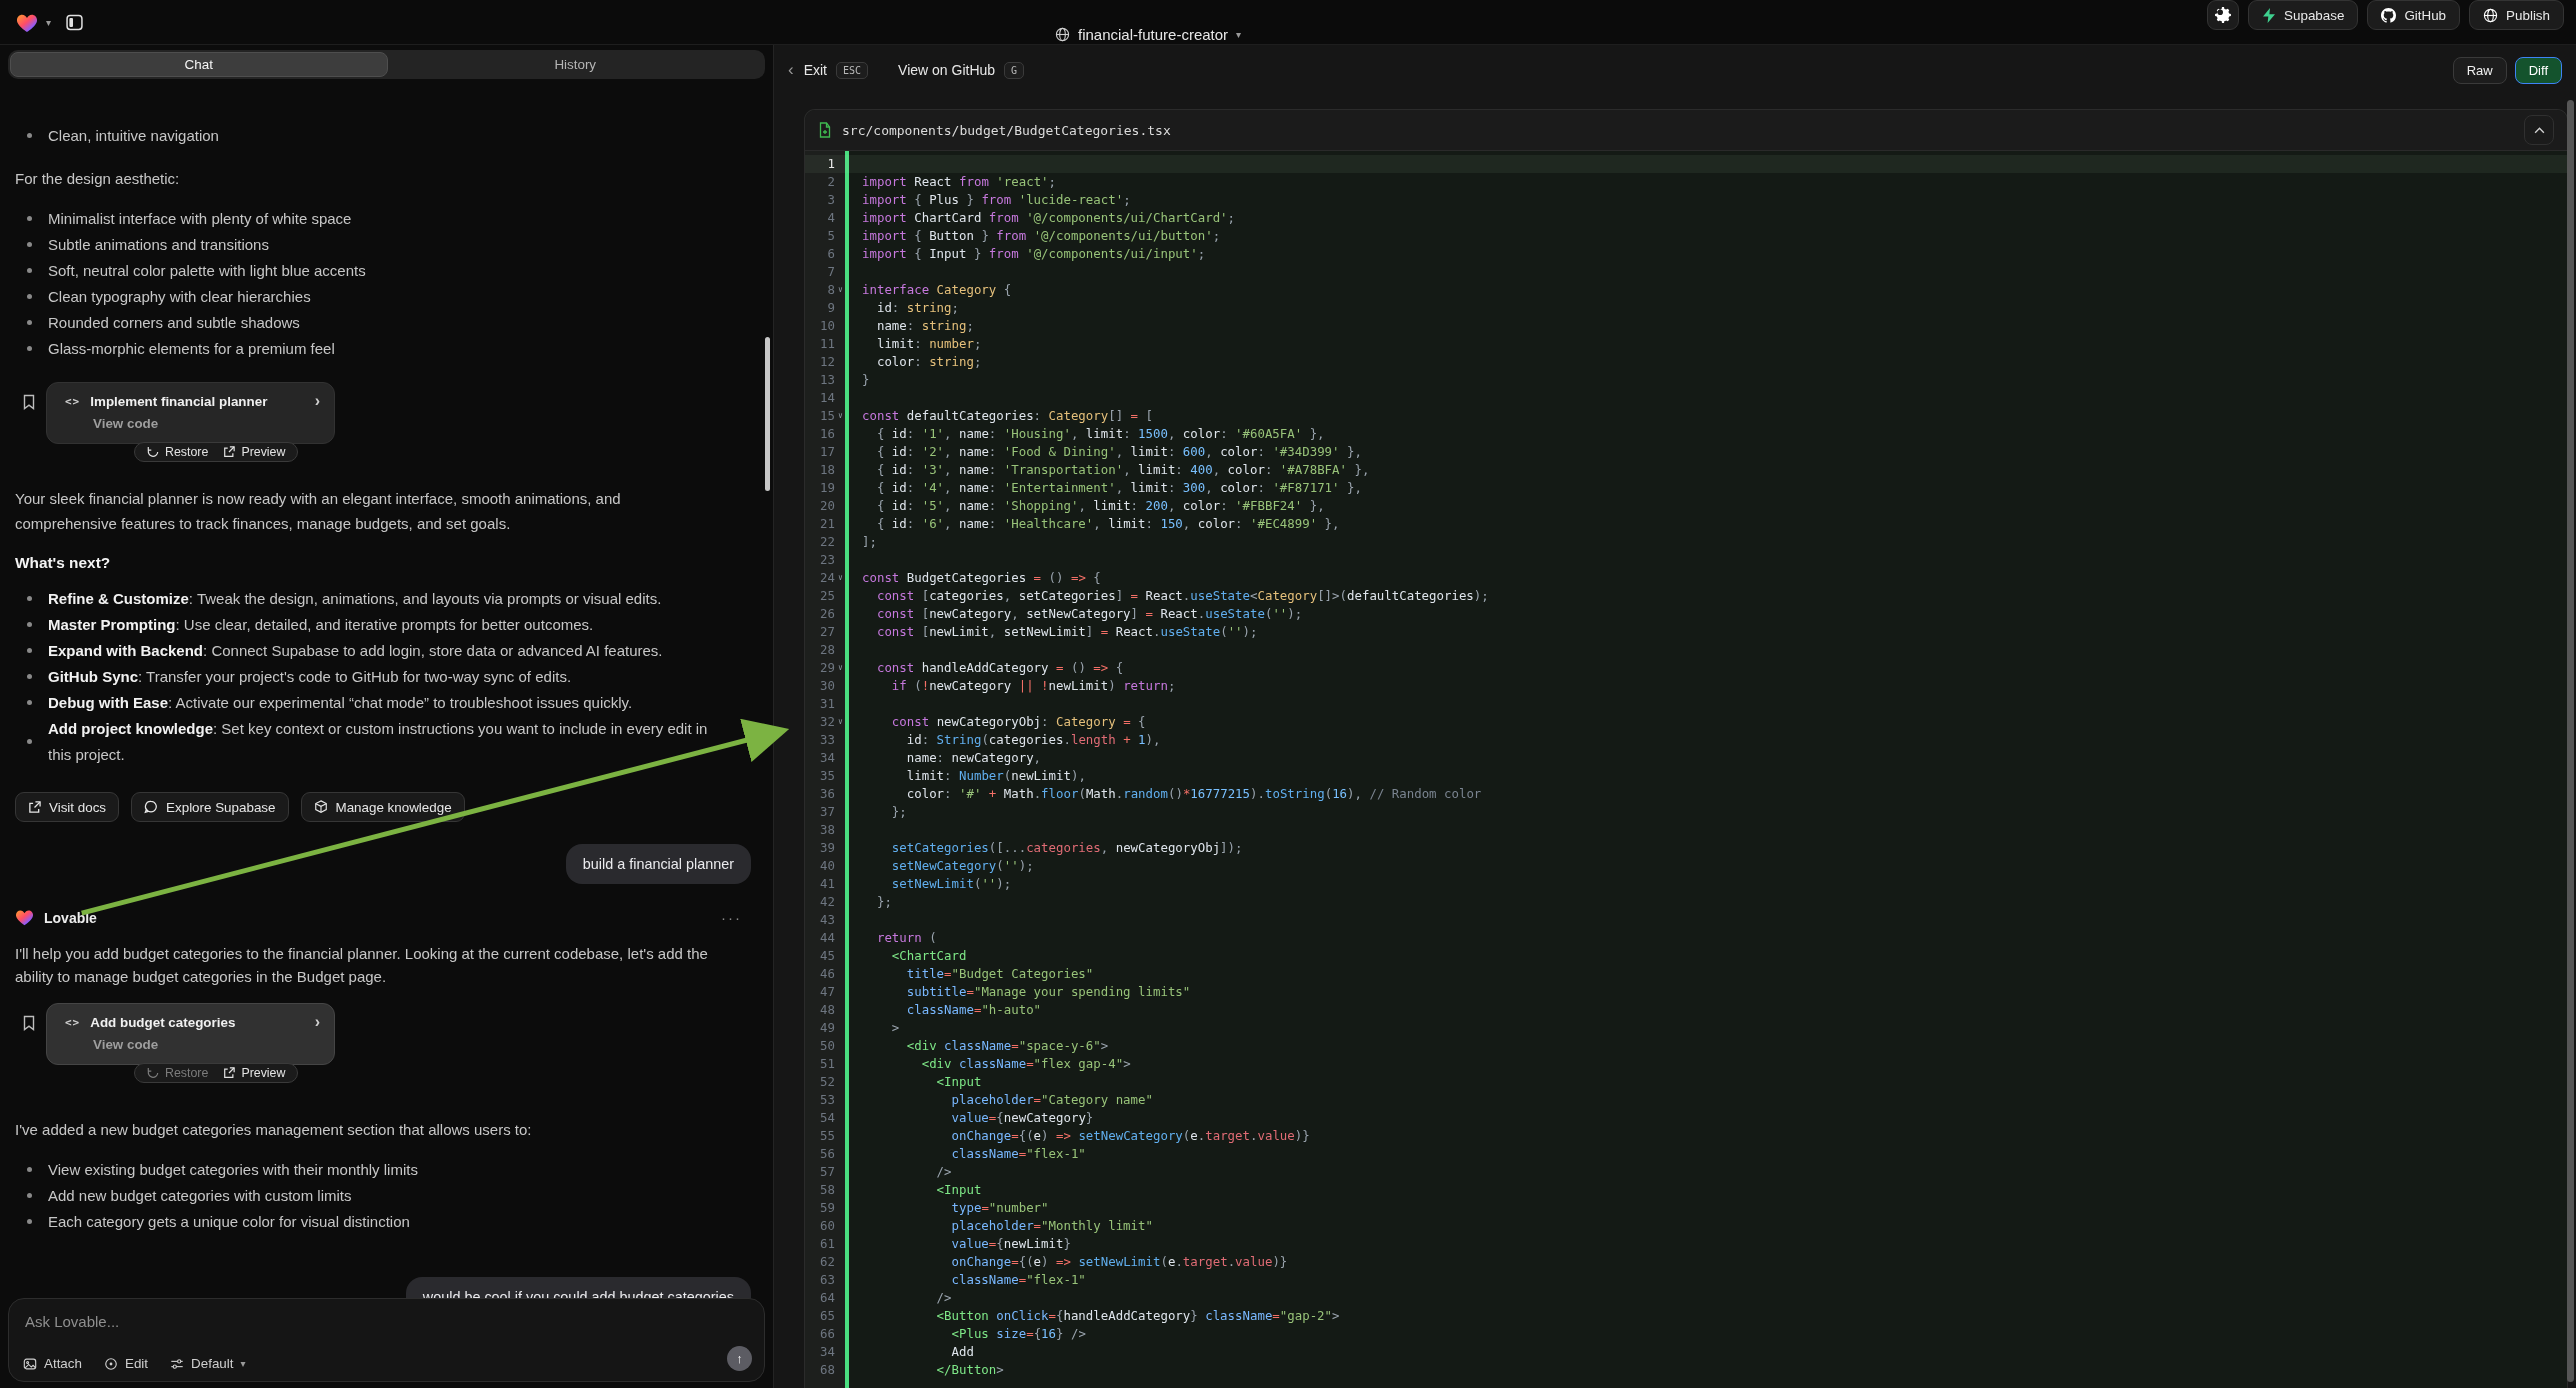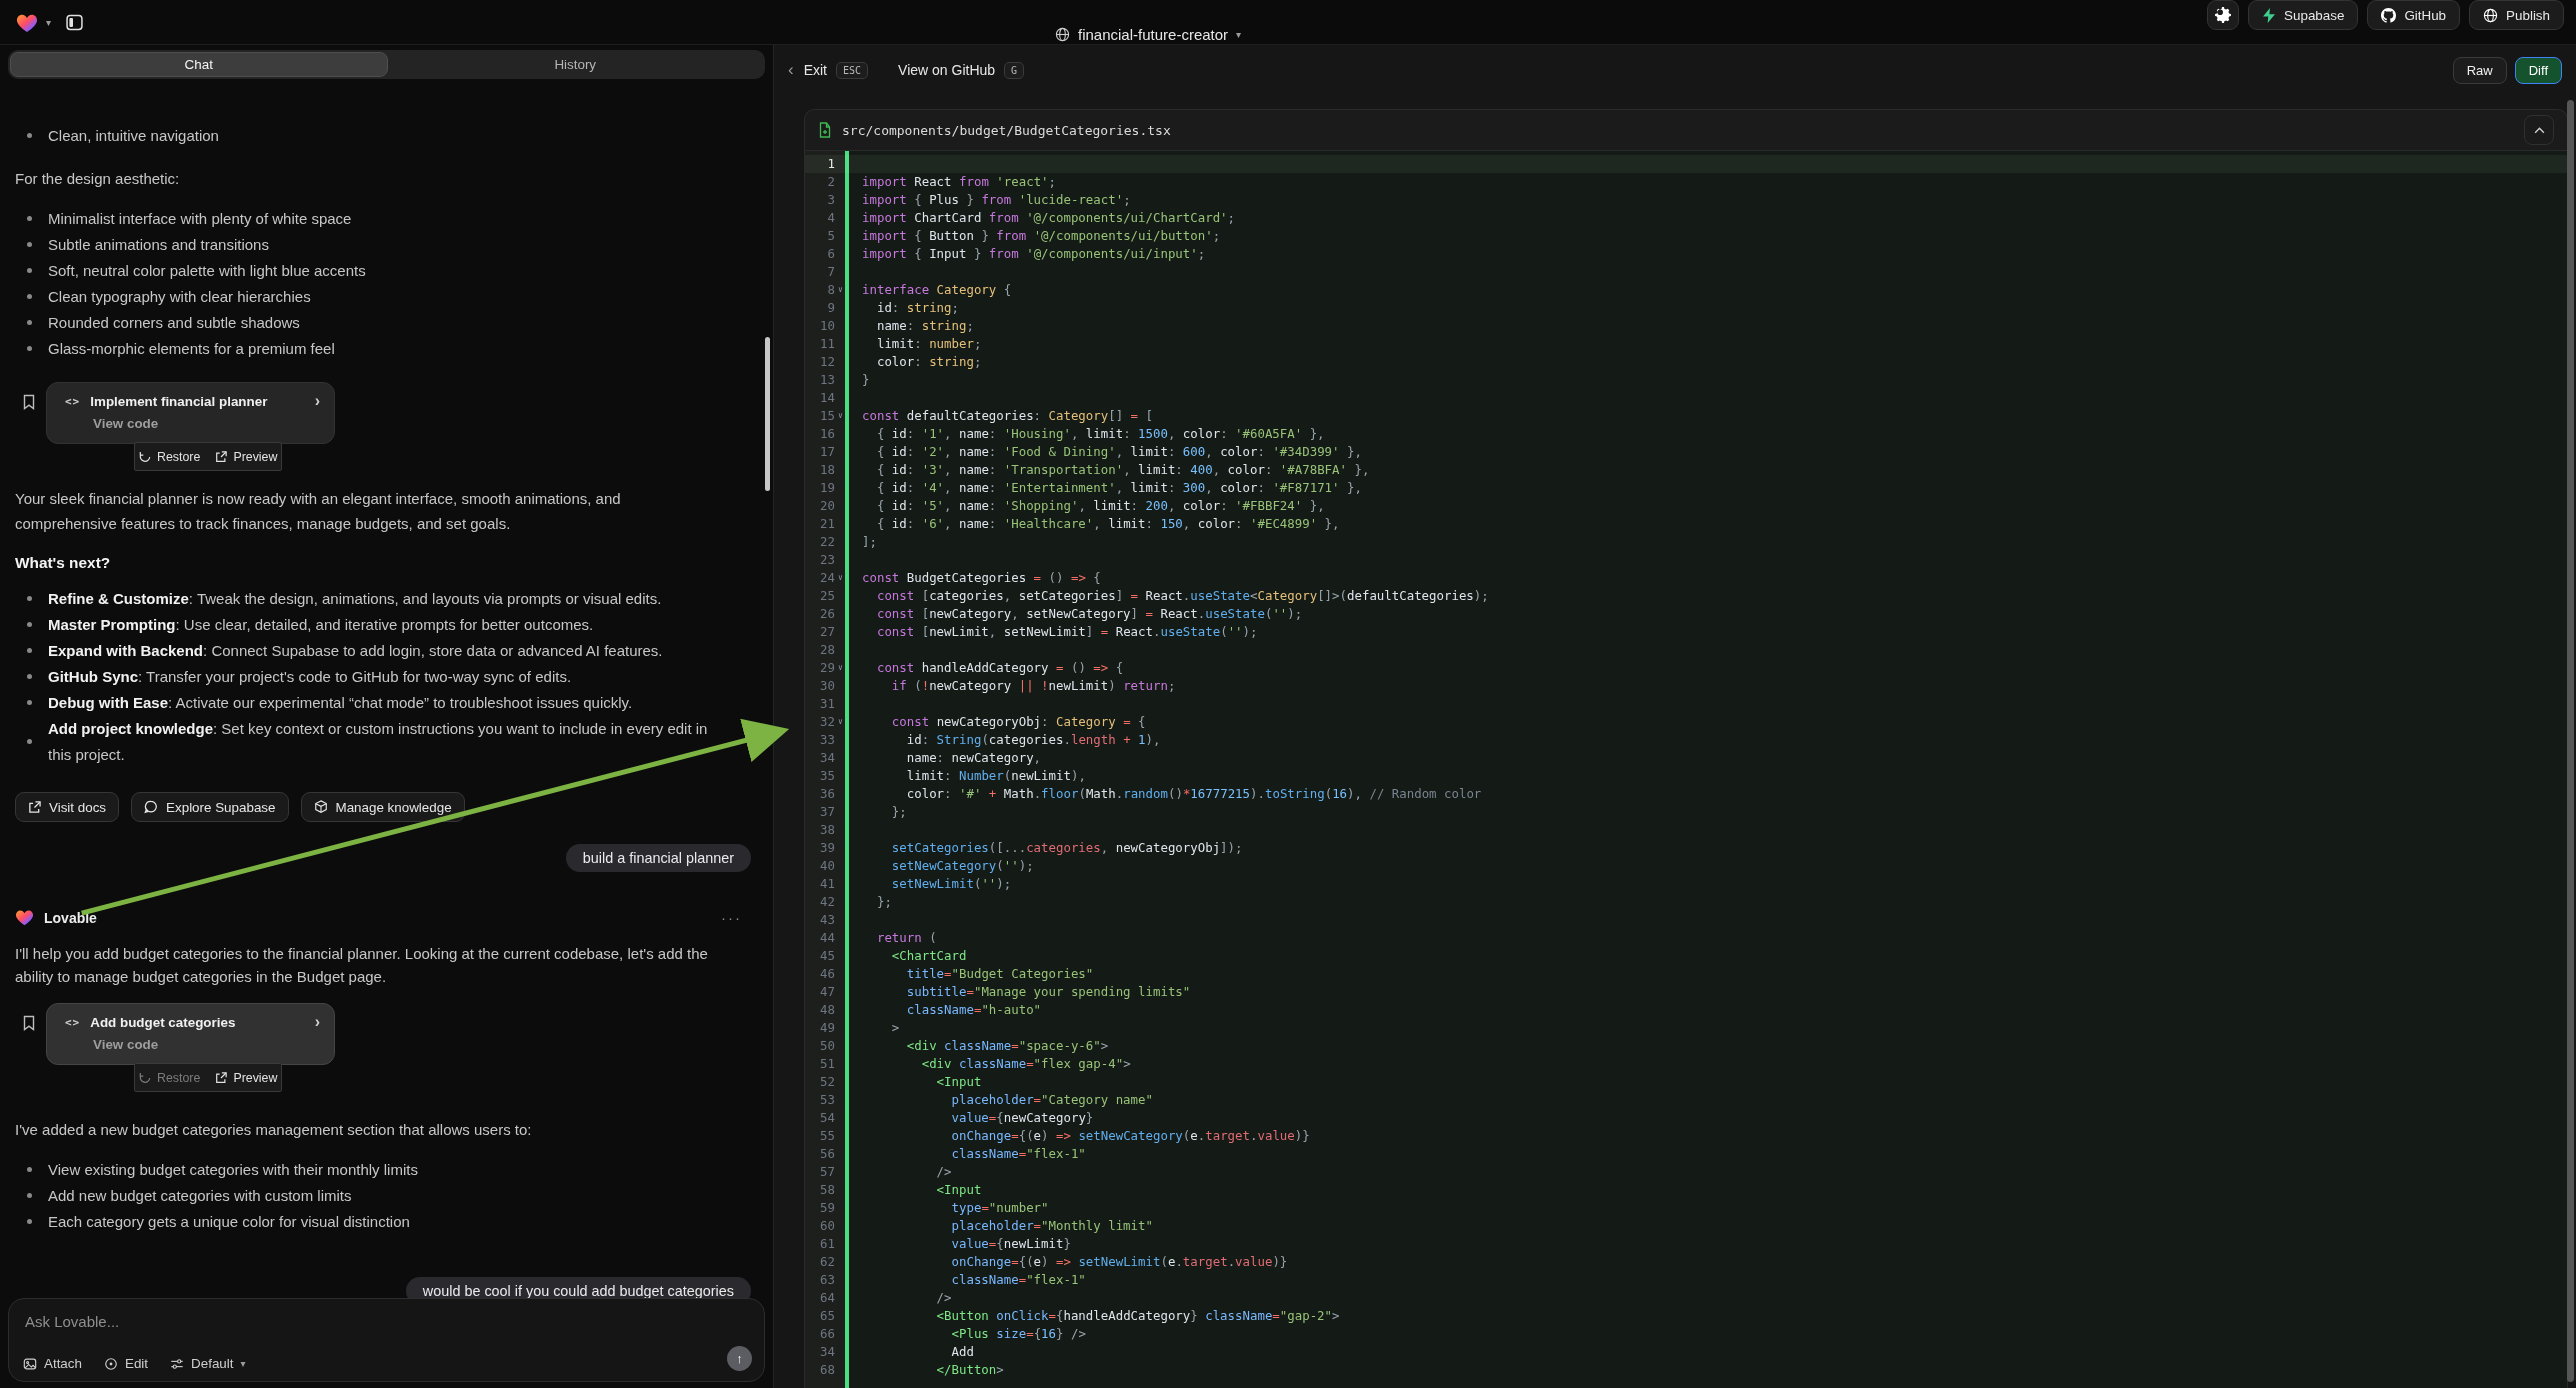--- a/index.html
+++ b/index.html
@@ -32,28 +32,28 @@
   .h-bold { color:#f4f4f4; font-weight:700; font-size:15.4px; }
 
   .card-group { position:absolute; left:0; top:0; }
   .bookmark { position:absolute; left:22px; top:12px; color:#bdbdbd; }
   .chat-card { position:absolute; left:46px; width:289px; height:62px; background:#262626; border:1px solid #323232; border-radius:12px; padding:10px 14px 0 18px; cursor:pointer; }
   .chat-card.lit { background:#313131; border-color:#454545; }
   .cc-row1 { display:flex; align-items:center; gap:10px; color:#f0f0f0; font-size:13.4px; font-weight:600; }
   .cc-code { font-family:"DejaVu Sans Mono", monospace; font-size:11px; color:#cfcfcf; letter-spacing:1px; }
   .cc-chev { margin-left:auto; color:#cfcfcf; font-size:16px; line-height:1; }
   .cc-row2 { margin:7px 0 0 28px; color:#9e9e9e; font-size:13.4px;font-weight:bold; }
-  .rp-bar { position:absolute; left:134px; top:60px; height:29px; display:flex; align-items:center; gap:15px; background:#1b1b1b; border:1px solid #3a3a3a; border-radius:2px; padding:0 4px; font-size:12.4px; color:#e3e3e3; }
+  .rp-bar { position:absolute; left:134px; top:60px; height:20px; display:flex; align-items:center; gap:15px; background:#1b1b1b; border:1px solid #3a3a3a; border-radius:10px; padding:0 12px; font-size:12.4px; color:#e3e3e3; }
   .rp-item { display:flex; align-items:center; gap:6px; cursor:pointer; }
   .rp-item.dim { color:#7c7c7c; }
 
   .btn-row { display:flex; gap:12px; }
   .chat-btn { display:flex; align-items:center; gap:8px; height:30px; padding:0 12px; background:#1a1a1a; border:1px solid #363636; border-radius:9px; color:#e7e7e7; font-size:13.4px; cursor:pointer; }
 
-  .bubble { position:absolute; right:22px; background:#2a2a2e; border-radius:16px; padding:6px 17px; color:#ebebee; font-size:14.4px; }
+  .bubble { position:absolute; right:22px; background:#2a2a2e; border-radius:16px; padding:12px 17px; color:#ebebee; font-size:14.4px; }
   .lovable-row { display:flex; align-items:center; gap:10px; width:727px; }
   .lovable-name { color:#ededed; font-size:14px; font-weight:600; }
   .more-dots { margin-left:auto; color:#8a8a8a; font-size:15px; letter-spacing:2px; cursor:pointer; }
 
   .composer { position:absolute; left:8px; top:1253px; width:757px; height:84px; background:#151515; border:1px solid #2d2d2d; border-radius:16px; }
   .composer input { position:absolute; left:16px; top:14px; width:597px; background:transparent; border:none; outline:none; color:#dadada; font-size:15px; font-family:"Liberation Sans",sans-serif; }
   .composer input::placeholder { color:#8f8f8f; }
   .comp-toolbar { position:absolute; left:14px; bottom:10px; display:flex; align-items:center; gap:22px; color:#cfcfcf; font-size:13.4px; }
   .comp-item { display:flex; align-items:center; gap:7px; cursor:pointer; }
   .send-btn { position:absolute; right:12px; bottom:10px; width:25px; height:25px; border-radius:50%; background:#5c5c63; color:#fff; display:flex; align-items:center; justify-content:center; font-size:13px; cursor:pointer; }

